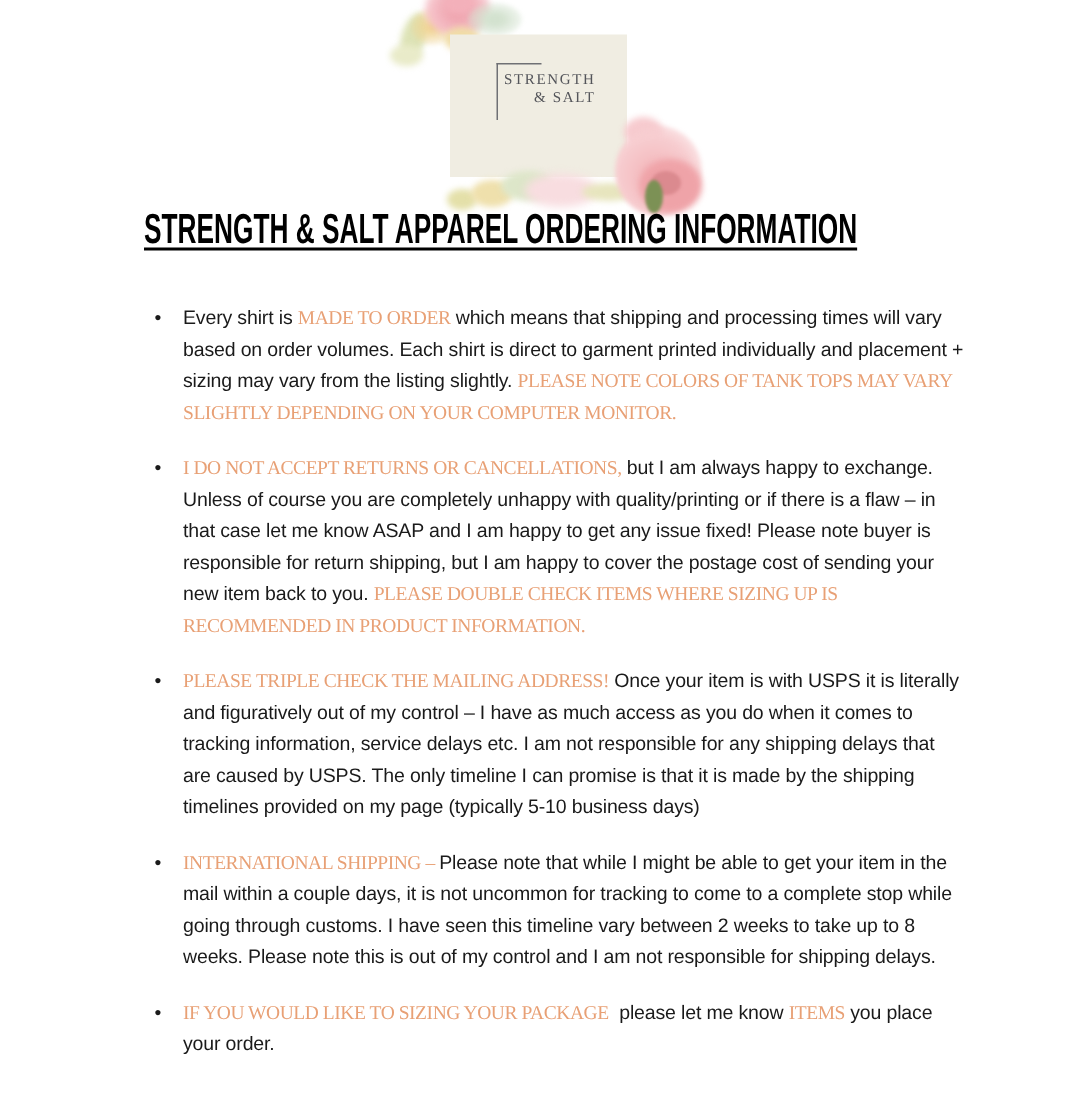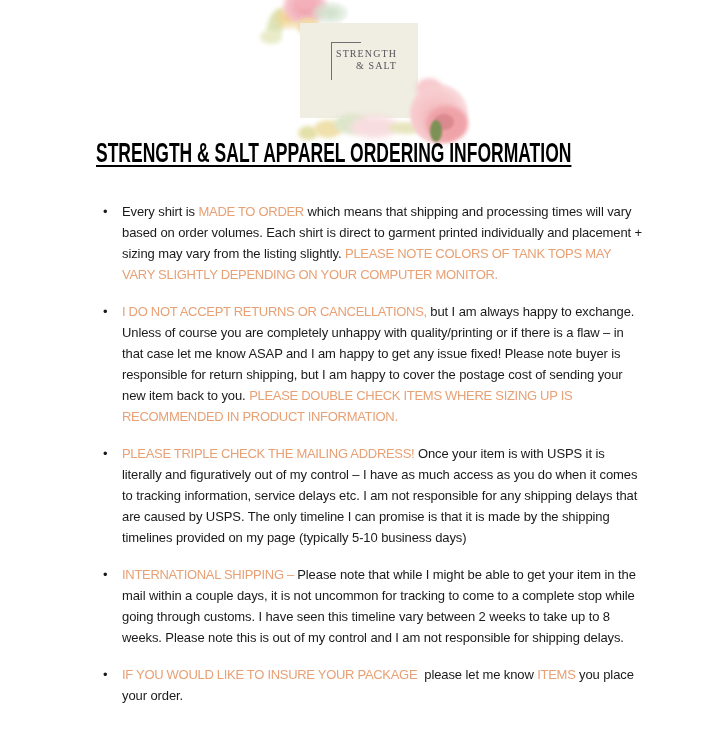--- a/index.html
+++ b/index.html
@@ -60,21 +60,21 @@
 
   
   .bullets{
     position:absolute;left:96px;top:201px;width:548px;
     margin:0;padding:0;list-style:none;
     font-size:13px;line-height:21px;letter-spacing:-0.1px;
     color:var(--body,#1a1a1a);
   }
   .bullets li{position:relative;padding-left:26px;margin:0 0 16px 0;}
   .marker{position:absolute;left:7px;top:0;color:var(--body,#1a1a1a);}
-  .accent{color:var(--accent,#e8a075);letter-spacing:-0.3px;}
+  .accent{color:var(--accent,#e8a075);letter-spacing:-0.3px;font-family:Liberation Serif, serif;}
 </style>
 </head>
 <body>
 
 <div class="page">
 
   <div class="logo">
     <div class="blob b-leafL"></div>
     <div class="blob b-leafL2"></div>
     <div class="blob b-yellow1"></div>
@@ -104,16 +104,16 @@
     <div class="blob b-brgreen"></div>
   </div>
 
   <h1 class="title">STRENGTH &amp; SALT APPAREL ORDERING INFORMATION</h1>
 
   <ul class="bullets" id="bullet-list">
       <li><span class="marker">•</span><span>Every shirt is </span><span class="accent">MADE TO ORDER</span><span> which means that shipping and processing times will vary based on order volumes. Each shirt is direct to garment printed individually and placement + sizing may vary from the listing slightly. </span><span class="accent">PLEASE NOTE COLORS OF TANK TOPS MAY VARY SLIGHTLY DEPENDING ON YOUR COMPUTER MONITOR.</span></li>
       <li><span class="marker">•</span><span class="accent">I DO NOT ACCEPT RETURNS OR CANCELLATIONS,</span><span> but I am always happy to exchange. Unless of course you are completely unhappy with quality/printing or if there is a flaw – in that case let me know ASAP and I am happy to get any issue fixed! Please note buyer is responsible for return shipping, but I am happy to cover the postage cost of sending your new item back to you. </span><span class="accent">PLEASE DOUBLE CHECK ITEMS WHERE SIZING UP IS RECOMMENDED IN PRODUCT INFORMATION.</span></li>
       <li><span class="marker">•</span><span class="accent">PLEASE TRIPLE CHECK THE MAILING ADDRESS!</span><span> Once your item is with USPS it is literally and figuratively out of my control – I have as much access as you do when it comes to tracking information, service delays etc. I am not responsible for any shipping delays that are caused by USPS. The only timeline I can promise is that it is made by the shipping timelines provided on my page (typically 5-10 business days)</span></li>
       <li><span class="marker">•</span><span class="accent">INTERNATIONAL SHIPPING – </span><span>Please note that while I might be able to get your item in the mail within a couple days, it is not uncommon for tracking to come to a complete stop while going through customs. I have seen this timeline vary between 2 weeks to take up to 8 weeks. Please note this is out of my control and I am not responsible for shipping delays.</span></li>
-      <li><span class="marker">•</span><span class="accent">IF YOU WOULD LIKE TO INSURE YOUR PACKAGE</span><span>&nbsp; please let me know </span><span class="accent">ITEMS</span><span> you place your order.</span></li>
+      <li><span class="marker">•</span><span class="accent">IF YOU WOULD LIKE TO SIZING YOUR PACKAGE</span><span>&nbsp; please let me know </span><span class="accent">ITEMS</span><span> you place your order.</span></li>
     </ul>
 
 </div>
 
 </body></html>

